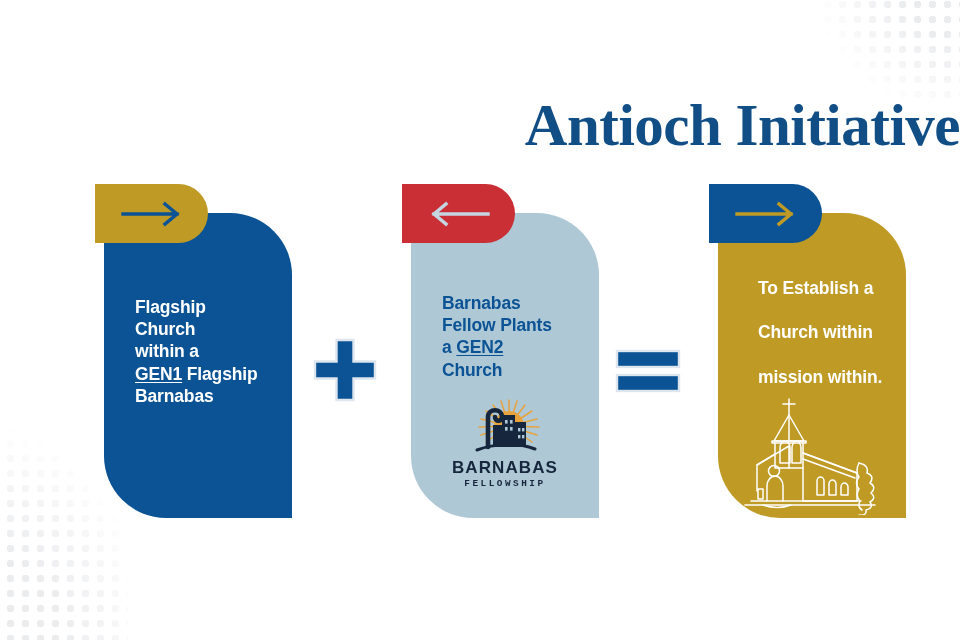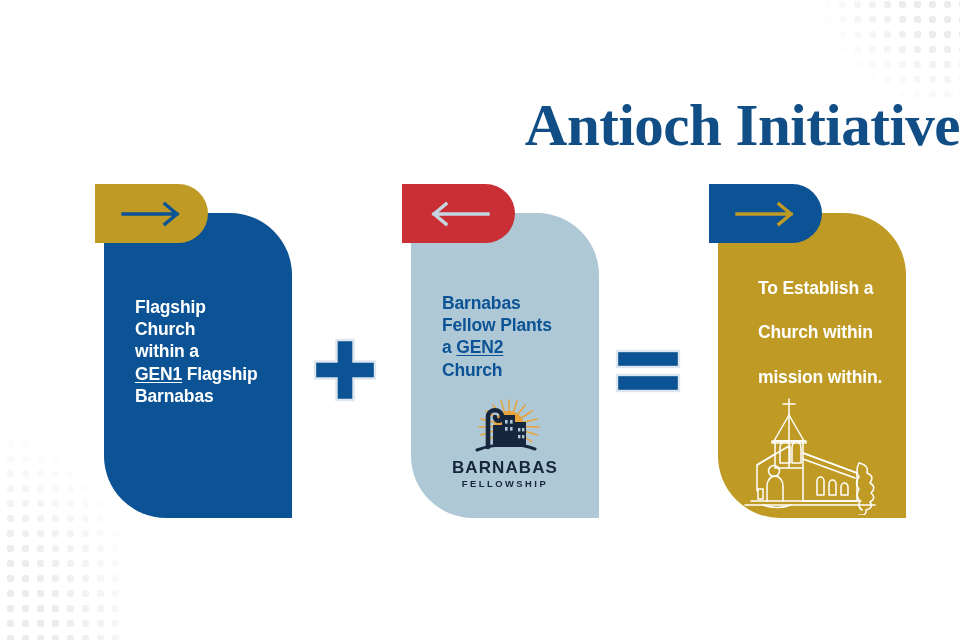--- a/index.html
+++ b/index.html
@@ -138,21 +138,21 @@
   }
   .logo-wordmark {
     position: absolute;
     left: 0;
     width: 116px;
     text-align: center;
     color: #16263C;
     font-weight: bold;
   }
   #barnabas-word  { top: 60px;  font-size: 17px; letter-spacing: 1.1px; }
-  #fellowship-word{ top: 80px;  font-size: 9.4px; letter-spacing: 2.5px; }
+  #fellowship-word{ top: 80px;  font-size: 9.4px; letter-spacing: 2.5px; font-family: Liberation Mono, monospace; }
 </style>
 </head>
 <body>
 
 <div id="canvas">
 
   <div class="dots dots-tr"></div>
   <div class="dots dots-bl"></div>
 
   <div id="title">Antioch Initiative</div>

